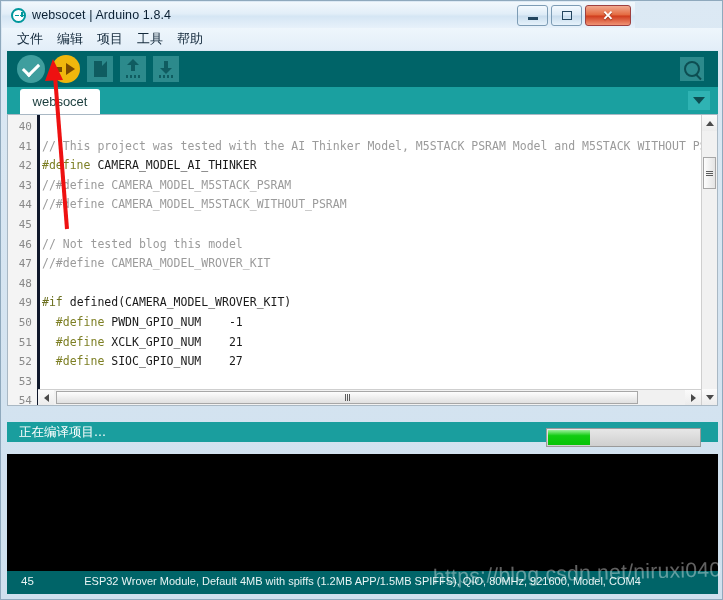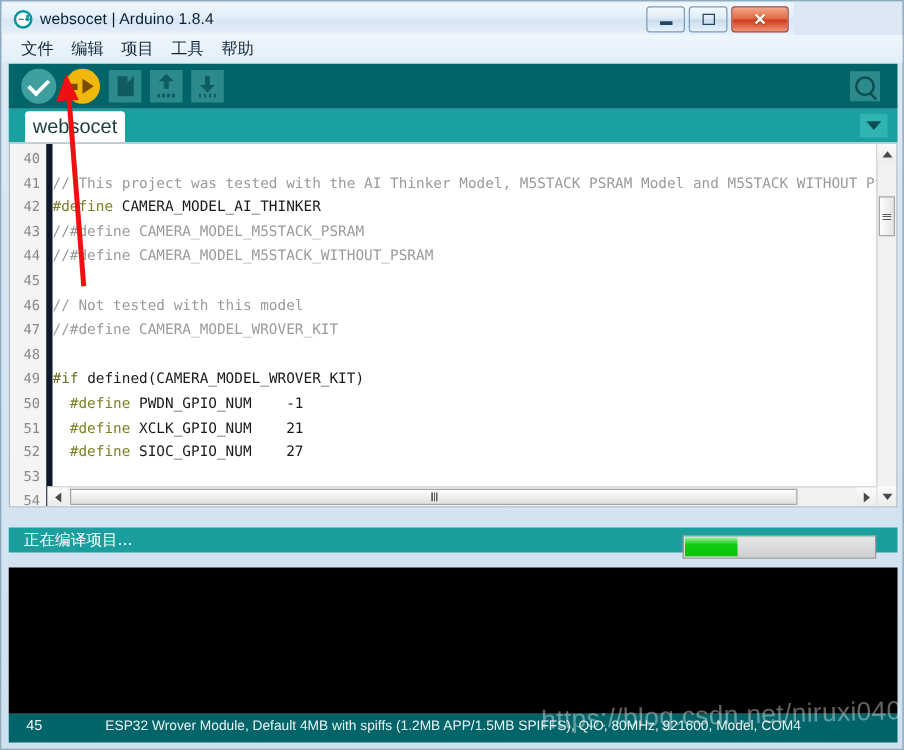--- a/index.html
+++ b/index.html
@@ -118,38 +118,38 @@
   
   .tabbar{
     position:absolute;left:6px;top:86px;width:711px;height:27px;
     background:#1aa0a0;
   }
   .tab{
     position:absolute;left:13px;top:2px;width:80px;height:25px;
     background:#ffffff;border-radius:3px 3px 0 0;
     display:flex;align-items:center;justify-content:center;
   }
-  .tab-label{font-size:16px;color:#1a3d3d;}
+  .tab-label{font-size:13px;color:#1a3d3d;}
   .tab-drop{
     position:absolute;right:8px;top:4px;width:22px;height:19px;background:#2fb3b3;
     display:flex;align-items:center;justify-content:center;
   }
   .chev-dn{
     width:0;height:0;border-left:6px solid transparent;border-right:6px solid transparent;
     border-top:7px solid #0d4e52;
   }
   
   .editor-wrap{
     position:absolute;left:6px;top:113px;width:711px;height:292px;
     background:#fff;border:1px solid #a9b8c4;box-sizing:border-box;
     overflow:hidden;
   }
   .gutter{
     position:absolute;left:0;top:0;width:29px;height:100%;
-    background:#f4f4f4;border-right:5px solid #0f172a;
+    background:#f4f4f4;border-right:3px solid #0f172a;
   }
   .code-area{
     position:absolute;left:30px;top:0;right:0;bottom:0;overflow:hidden;
   }
   .lines{position:absolute;left:0;top:2px;width:100%;}
   .lnum{
     height:19.6px;line-height:19.6px;text-align:right;padding-right:5px;
     font-family:"DejaVu Sans Mono", monospace;font-size:11px;color:#888;
     box-sizing:border-box;
   }
@@ -336,21 +336,21 @@
         </div>
     </div>
     <div class="code-area">
       <div class="lines" id="code-lines">
           <div class="cline">&nbsp;</div>
           <div class="cline"><span class="cmt">// This project was tested with the AI Thinker Model, M5STACK PSRAM Model and M5STACK WITHOUT PSRAM</span></div>
           <div class="cline"><span class="pre">#define</span><span> CAMERA_MODEL_AI_THINKER</span></div>
           <div class="cline"><span class="cmt">//#define CAMERA_MODEL_M5STACK_PSRAM</span></div>
           <div class="cline"><span class="cmt">//#define CAMERA_MODEL_M5STACK_WITHOUT_PSRAM</span></div>
           <div class="cline">&nbsp;</div>
-          <div class="cline"><span class="cmt">// Not tested with this model</span></div>
+          <div class="cline"><span class="cmt">// Not tested blog this model</span></div>
           <div class="cline"><span class="cmt">//#define CAMERA_MODEL_WROVER_KIT</span></div>
           <div class="cline">&nbsp;</div>
           <div class="cline"><span class="pre2">#if</span><span> defined(CAMERA_MODEL_WROVER_KIT)</span></div>
           <div class="cline"><span class="pre">  #define</span><span> PWDN_GPIO_NUM    -1</span></div>
           <div class="cline"><span class="pre">  #define</span><span> XCLK_GPIO_NUM    21</span></div>
           <div class="cline"><span class="pre">  #define</span><span> SIOC_GPIO_NUM    27</span></div>
         </div>
     </div>
 
     <div class="vsb">

